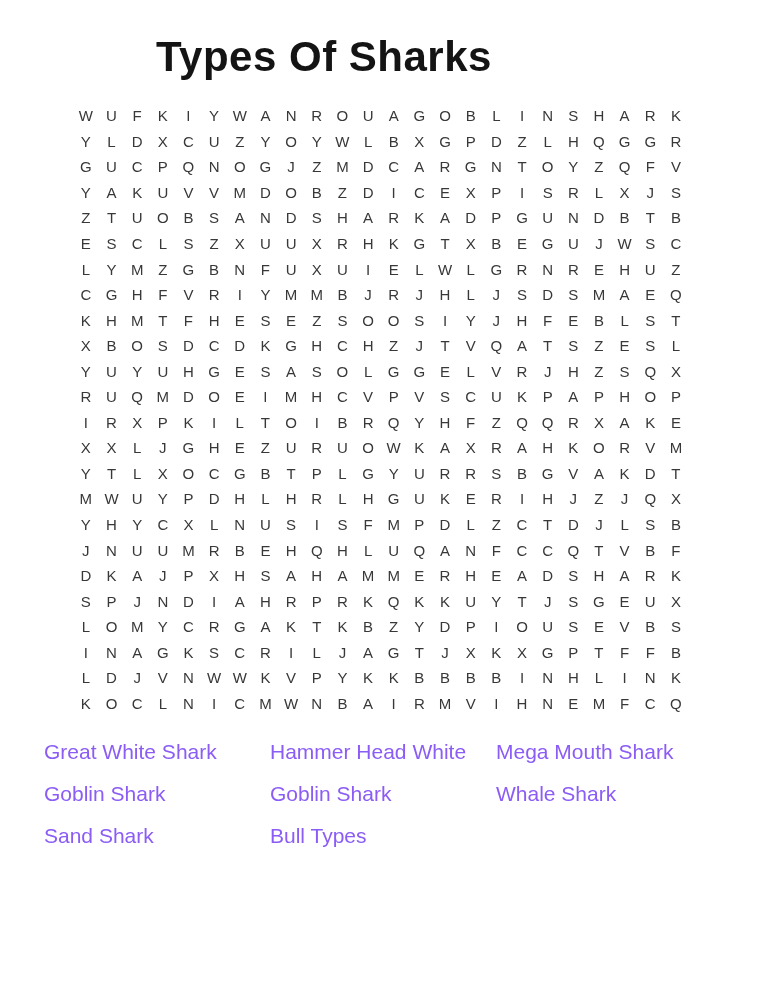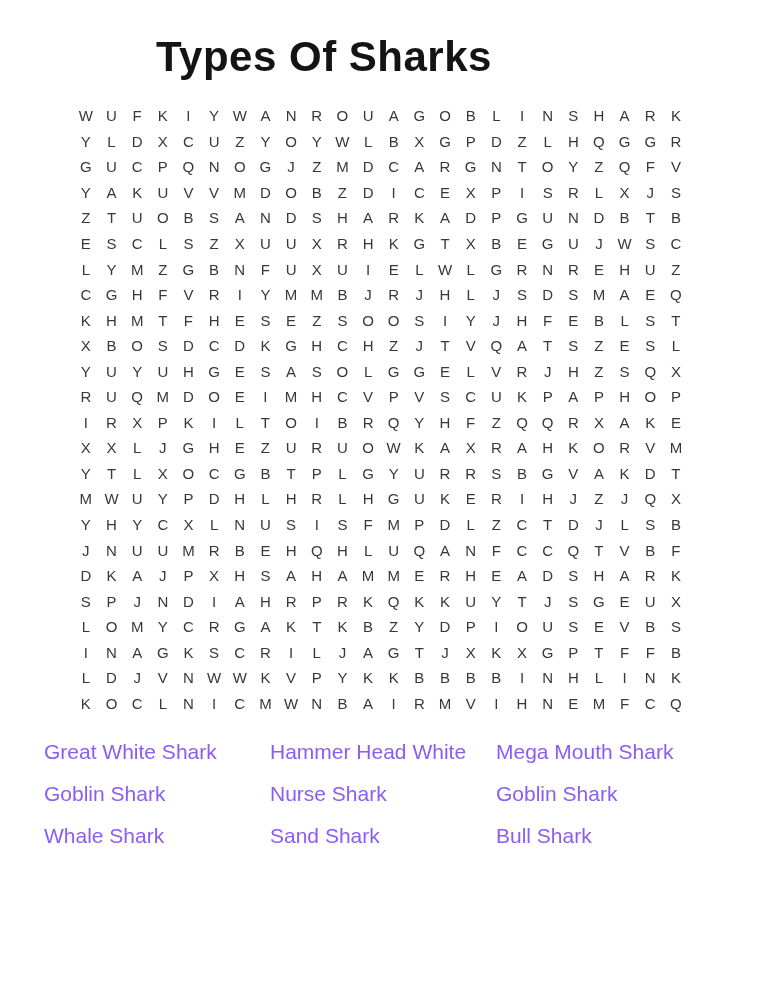--- a/index.html
+++ b/index.html
@@ -638,18 +638,17 @@
     <div class="cell">F</div>
     <div class="cell">C</div>
     <div class="cell">Q</div>
   </div>
 
 <div class="words" id="words">
     <div class="word">Great White Shark</div>
     <div class="word">Hammer Head White</div>
     <div class="word">Mega Mouth Shark</div>
     <div class="word">Goblin Shark</div>
-    <div class="word">Nurse Shark</div>
     <div class="word">Goblin Shark</div>
     <div class="word">Whale Shark</div>
     <div class="word">Sand Shark</div>
-    <div class="word">Bull Shark</div>
+    <div class="word">Bull Types</div>
   </div>
 
 </body></html>

